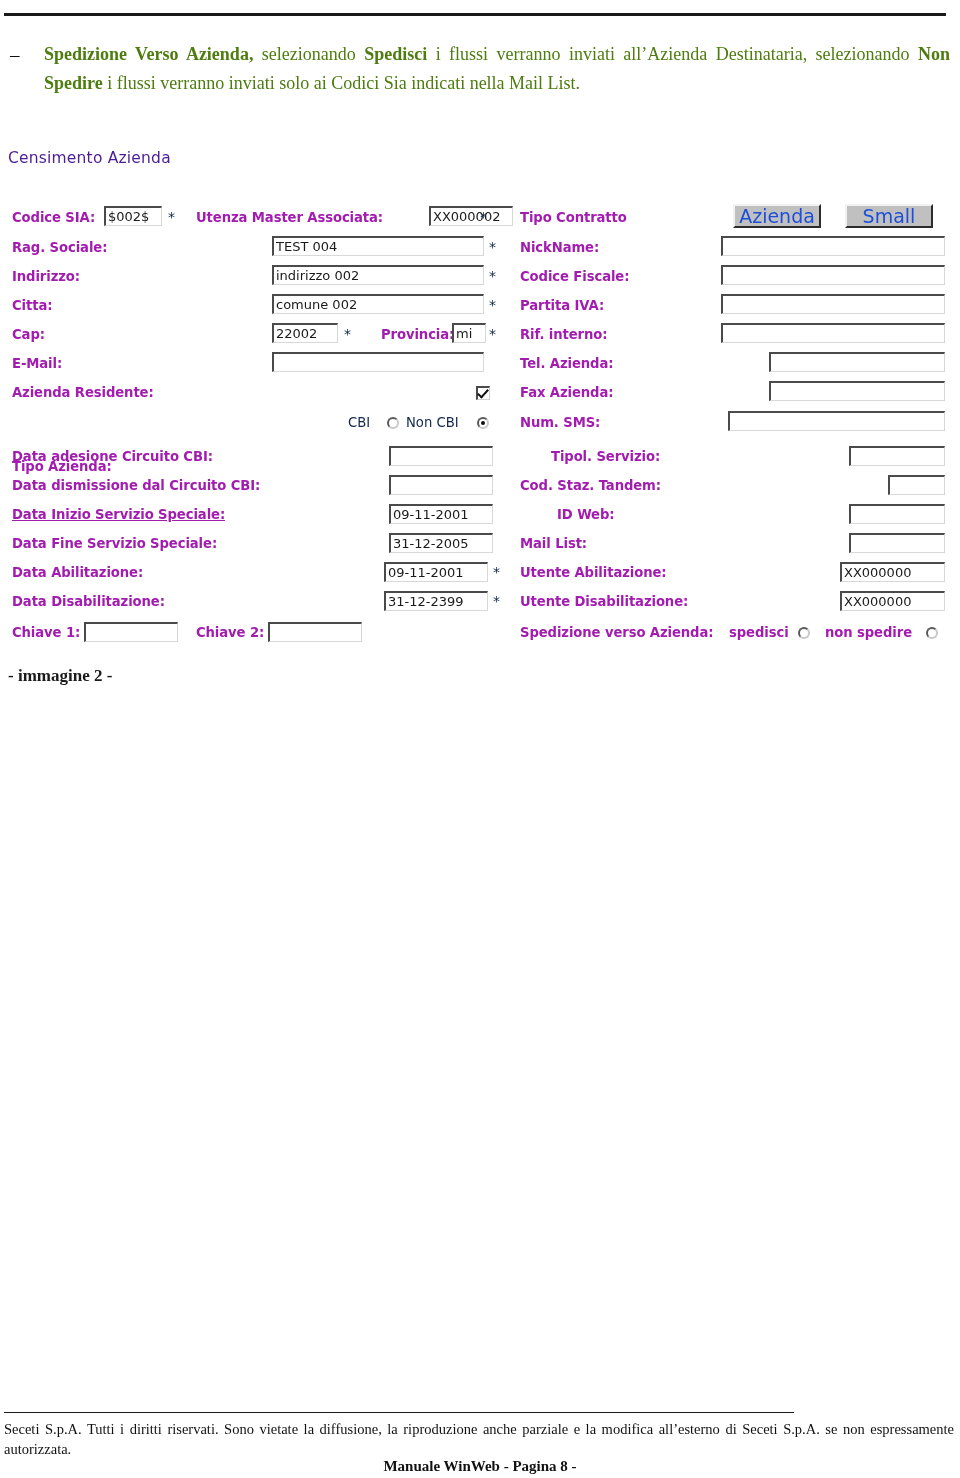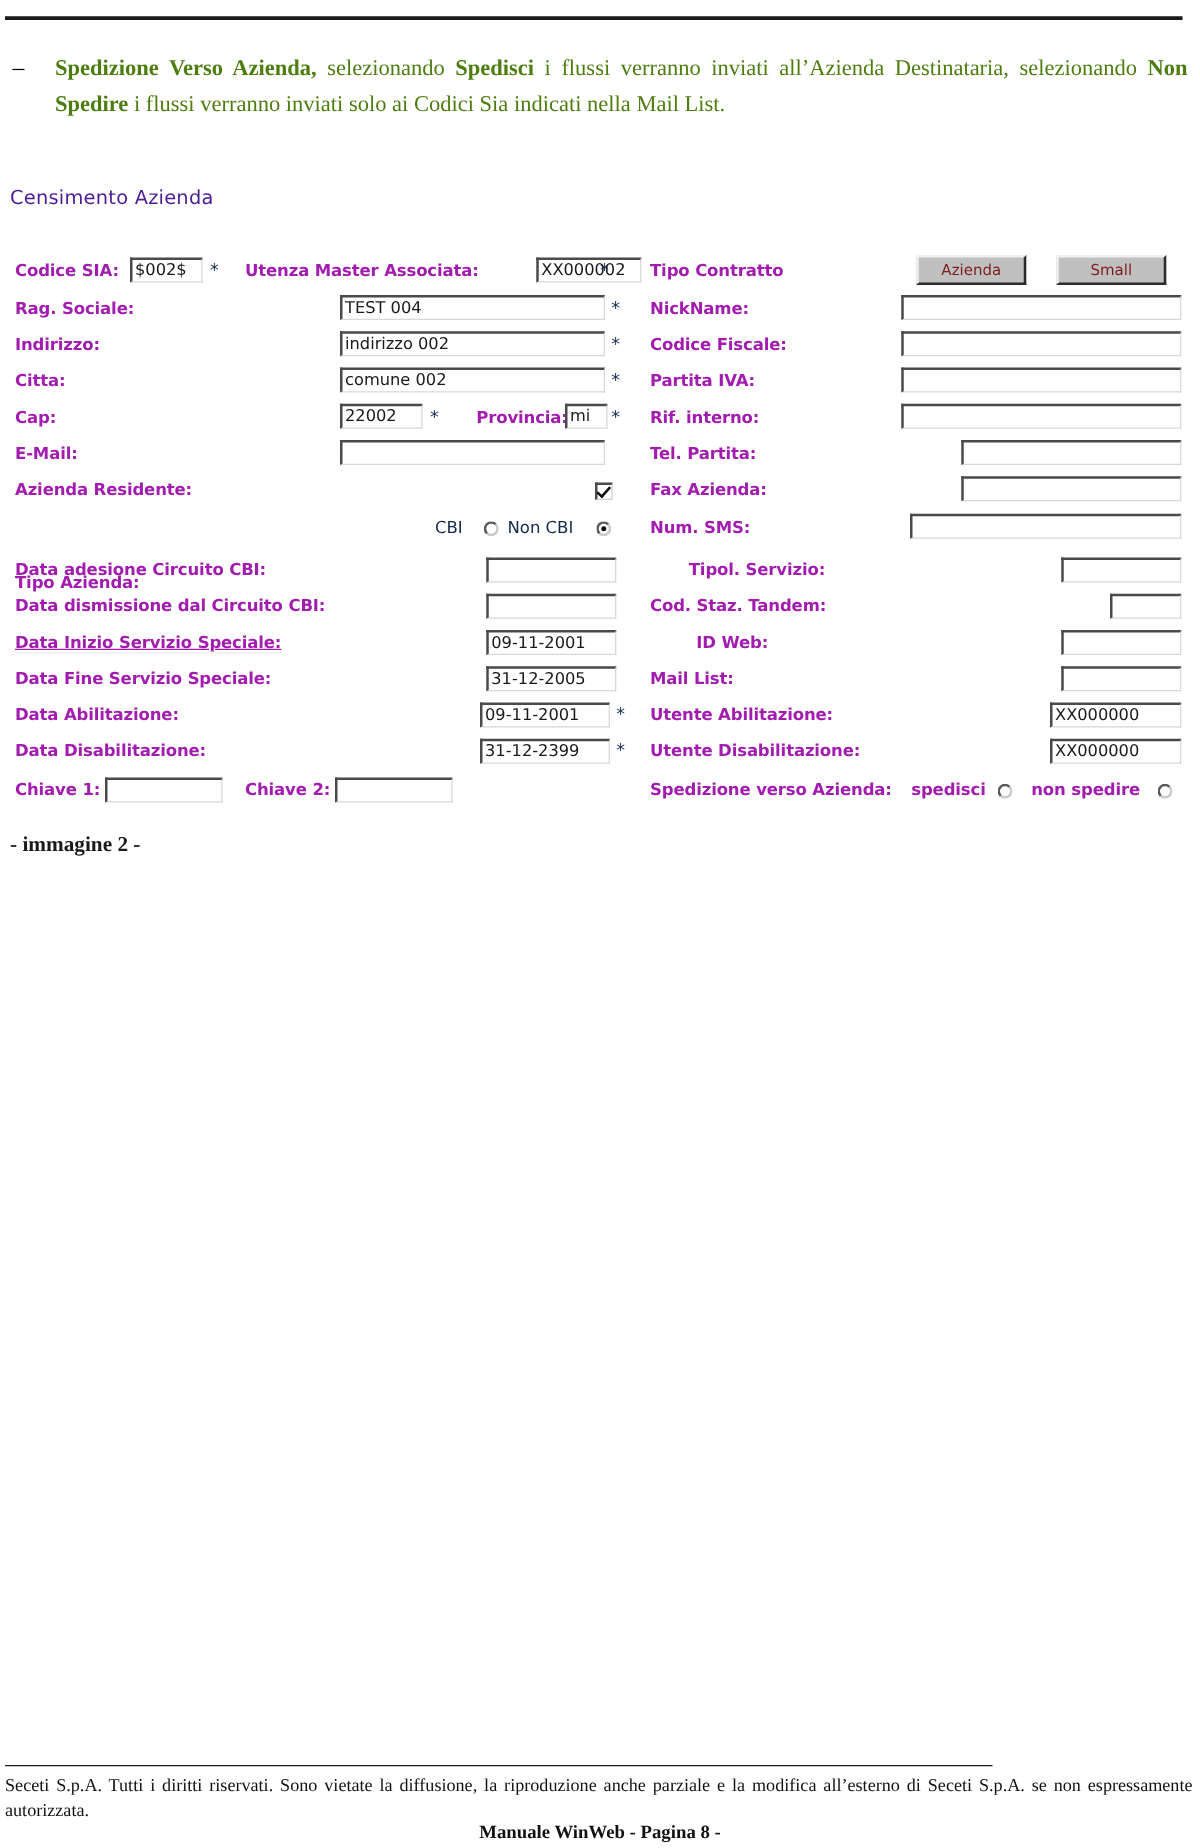--- a/index.html
+++ b/index.html
@@ -115,22 +115,22 @@
   
   .btn {
     position: absolute;
     box-sizing: border-box;
     background: #c0c0c0;
     border-top: 2px solid #f1f1f1;
     border-left: 2px solid #f1f1f1;
     border-right: 2px solid #2b2b2b;
     border-bottom: 2px solid #2b2b2b;
     font-family: "DejaVu Sans", sans-serif;
-    font-size: 12px;
-    color: #7f1d1d;
+    font-size: 19px;
+    color: #1d4ed8;
     text-align: center;
     line-height: 20px;
     cursor: default;
   }
 
   
   .cbx {
     position: absolute;
     box-sizing: border-box;
     width: 14px;
@@ -275,21 +275,21 @@
   <div class="lbl" style="left:381px; top:181px;">Provincia:</div>
   <div class="fld" style="left:452px; top:177px; width:34px; height:20px;">mi</div>
   <div class="star" style="left:489px; top:181px;">*</div>
 
   <div class="lbl" style="left:520px; top:181px;">Rif. interno:</div>
   <div class="fld" style="left:721px; top:177px; width:224px; height:20px;"></div>
 
   <div class="lbl" style="left:12px; top:210px;">E-Mail:</div>
   <div class="fld" style="left:272px; top:206px; width:212px; height:20px;"></div>
 
-  <div class="lbl" style="left:520px; top:210px;">Tel. Partita:</div>
+  <div class="lbl" style="left:520px; top:210px;">Tel. Azienda:</div>
   <div class="fld" style="left:769px; top:206px; width:176px; height:20px;"></div>
 
   <div class="lbl" style="left:12px; top:239px;">Azienda Residente:</div>
   <div class="cbx on" style="left:476px; top:240px;"></div>
 
   <div class="lbl" style="left:520px; top:239px;">Fax Azienda:</div>
   <div class="fld" style="left:769px; top:235px; width:176px; height:20px;"></div>
 
   <div class="lbl" style="left:12px; top:269px;margin-top:44px;">Tipo Azienda:</div>
   <div class="lbl-plain" style="left:348px; top:269px;">CBI</div>

